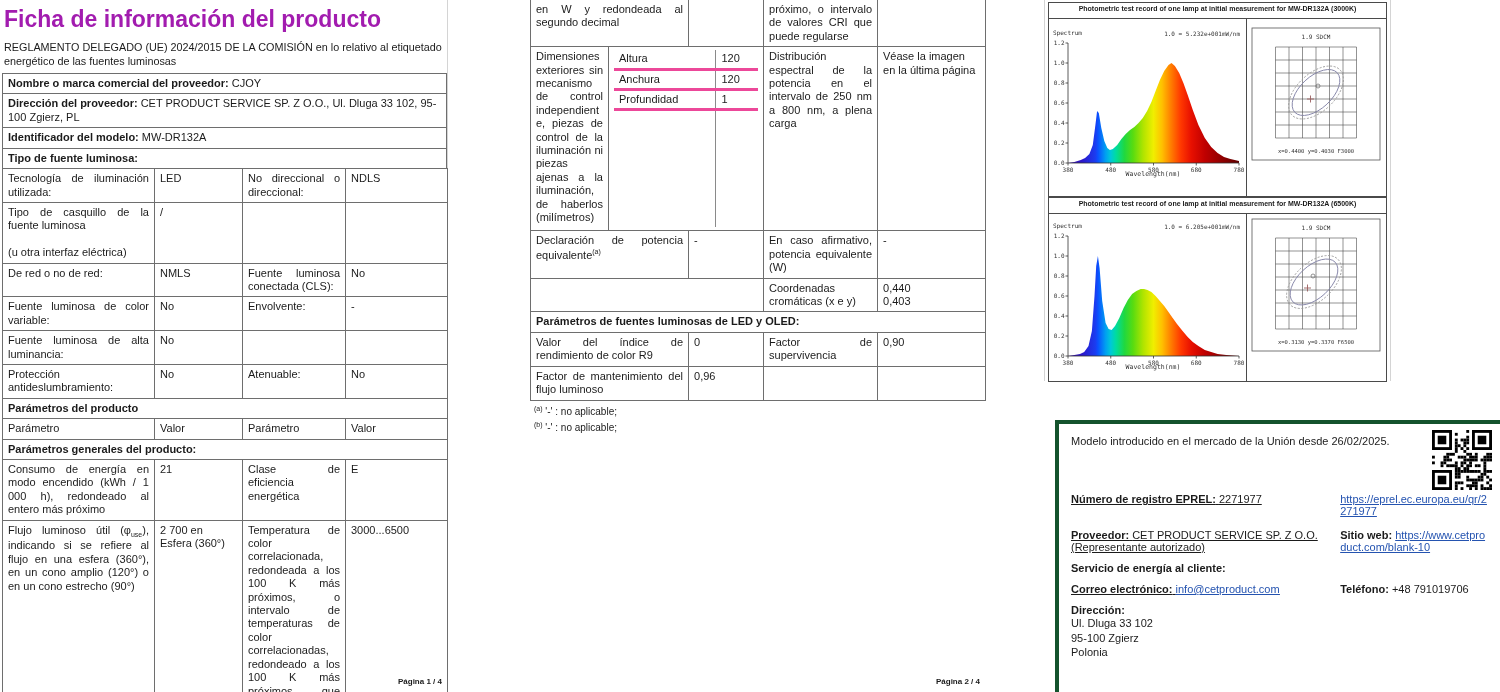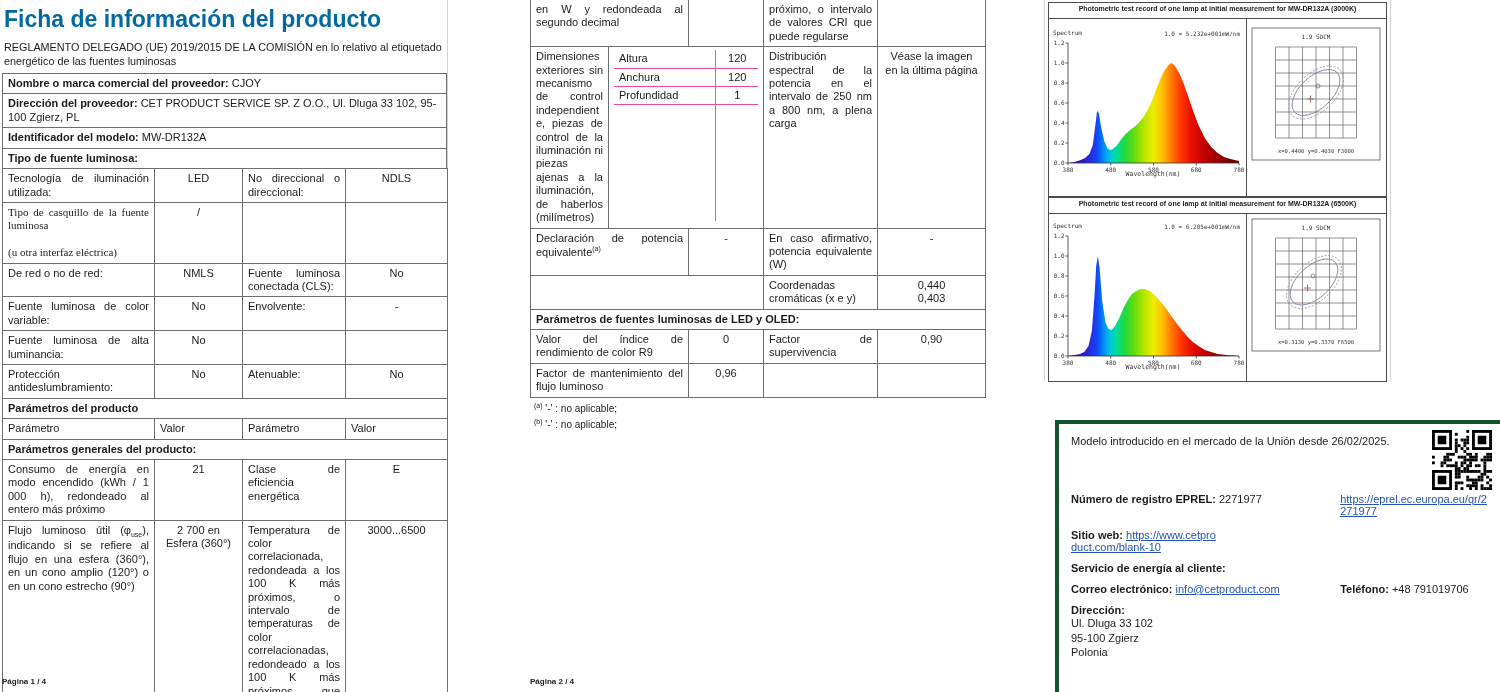--- a/index.html
+++ b/index.html
@@ -6,39 +6,39 @@
   body{width:1500px;height:692px;position:relative;overflow:hidden;
        font-family:"Liberation Sans",sans-serif;color:#1b1b1b;}
   .vline{position:absolute;width:1px;background:#d4d4d4;}
 
   
   table.tbl{border-collapse:collapse;table-layout:fixed;width:100%;font-size:11px;padding-left:8px;}
   table.tbl + table.tbl{margin-top:-1px;}
   table.tbl td{border:1px solid #6e6e6e;padding:3px 5px;vertical-align:top;
                line-height:1.22;overflow-wrap:break-word;}
   td.j{text-align:justify;}
-  td.c{text-align:center;}
+  td.c{}
   td.hdr{font-weight:bold;text-align:left;}
   td.bold{font-weight:bold;}
   tr.toprow td{border-top:none;}
   td.pre{white-space:pre-line;}
   sub{font-size:7px;}
   sup{font-size:7px;}
 
   
   .page1{position:absolute;left:2px;top:4px;width:445px;}
-  .p1-title{font-size:23px;font-weight:bold;color:#0369a1;margin:2px 0 7px 2px;}
+  .p1-title{font-size:23px;font-weight:bold;color:#a21caf;margin:2px 0 7px 2px;}
   .p1-reg{font-size:10.8px;line-height:1.3;margin:0 0 5px 2px;}
-  .pfoot{position:absolute;top:677px;font-size:8px;font-weight:bold;}
+  .pfoot{position:absolute;top:677px;font-size:8px;font-weight:bold;text-align:right;}
 
   
   .page2{position:absolute;left:530px;top:0;width:455px;}
   td.dimcell{padding:0;}
   table.nest{border-collapse:collapse;width:100%;height:100%;font-size:11px;}
-  table.nest td{border:none;border-bottom:1px solid #ec4899;padding:2px 5px;line-height:1.22;}
+  table.nest td{border:none;border-bottom:3px solid #ec4899;padding:2px 5px;line-height:1.22;}
   table.nest td:first-child{border-right:1px solid #8a8a8a;}
   table.nest tr.filler td{border-bottom:none;height:112px;}
   .fnotes{margin:4px 0 0 4px;font-size:10px;}
   .fnotes div{margin-bottom:4px;}
 
   
   .panel{position:absolute;left:1048px;width:337px;border:1px solid #4a4a4a;background:#fff;}
   .ptitle{height:13px;border-bottom:1px solid #4a4a4a;text-align:center;
           font-size:7px;font-weight:bold;padding-top:2px;white-space:nowrap;overflow:hidden;}
   .pbody{position:relative;}
@@ -55,21 +55,21 @@
   .sell{fill:none;stroke:#8585a8;stroke-width:0.9;}
   .sell.dash{stroke:#9a9a9a;stroke-dasharray:2,1.6;}
   .splus{stroke:#9a5f5f;stroke-width:0.9;fill:none;}
   .so{fill:none;stroke:#777;stroke-width:0.8;}
 
   
   .page4{position:absolute;left:1055px;top:420px;width:441px;height:268px;
          border:4px solid #14532d;font-size:11px;}
   .p4in{padding:11px 12px;position:relative;height:246px;}
   .p4row{display:flex;}
-  .p4left{width:265px;padding-right:8px;}
+  .p4left{width:265px;padding-right:8px;text-decoration:underline;}
   .p4right{width:150px;word-break:break-all;}
   a.lnk{color:#2453b0;text-decoration:underline;cursor:pointer;}
   .qrwrap{position:absolute;top:6px;right:8px;}
   .addr{white-space:pre-line;line-height:1.32;}
 </style>
 </head>
 <body>
 
 <svg width="0" height="0" style="position:absolute">
   <defs>
@@ -95,21 +95,21 @@
     </linearGradient>
   </defs>
 </svg>
 
 <div class="vline" style="left:447px;top:0;height:690px"></div>
 <div class="vline" style="left:1044px;top:0;height:381px"></div>
 <div class="vline" style="left:1390px;top:0;height:381px"></div>
 
 <div class="page1">
   <div class="p1-title">Ficha de información del producto</div>
-  <div class="p1-reg">REGLAMENTO DELEGADO (UE) 2019/2015 DE LA COMISIÓN en lo relativo al etiquetado energético de las fuentes luminosas</div>
+  <div class="p1-reg">REGLAMENTO DELEGADO (UE) 2024/2015 DE LA COMISIÓN en lo relativo al etiquetado energético de las fuentes luminosas</div>
 
   <table class="tbl">
     <tbody>
         <tr>
           <td><b>Nombre o marca comercial del proveedor:</b> <span>CJOY</span></td>
         </tr>
     <tr>
           <td><b>Dirección del proveedor:</b> <span>CET PRODUCT SERVICE SP. Z O.O., Ul. Dluga 33 102, 95-100 Zgierz, PL</span></td>
         </tr>
     <tr>
@@ -129,21 +129,21 @@
         <col style="width:102px">
       </colgroup>
     <tbody id="typeRows">
         <tr>
           <td class="j" style="white-space: pre-line;">Tecnología de iluminación utilizada:</td>
           <td class="c" style="white-space: pre-line;">LED</td>
           <td class="j" style="white-space: pre-line; margin-top: 12px;">No direccional o direccional:</td>
           <td class="c" style="white-space: pre-line;">NDLS</td>
         </tr>
         <tr>
-          <td class="j" style="white-space: pre-line; font-family: Liberation Serif, serif;">Tipo de casquillo de la fuente luminosa
+          <td class="j" style="white-space: pre-line;">Tipo de casquillo de la fuente luminosa
 
 (u otra interfaz eléctrica)</td>
           <td class="c" style="white-space: pre-line;">/</td>
           <td class="j" style="white-space: pre-line;"></td>
           <td class="c" style="white-space: pre-line;"></td>
         </tr>
         <tr>
           <td class="j" style="white-space: pre-line;">De red o no de red:</td>
           <td class="c" style="white-space: pre-line;">NMLS</td>
           <td class="j" style="white-space: pre-line;">Fuente luminosa conectada (CLS):</td>
@@ -532,20 +532,21 @@
           <rect x="57.142857142857146" y="57.142857142857146" width="2.857142857142857" height="2.857142857142857" fill="#000"></rect>
         </svg></div>
     <div>Modelo introducido en el mercado de la Unión desde 26/02/2025.</div>
 
     <div class="p4row" style="margin-top:46px">
       <div class="p4left"><b>Número de registro EPREL:</b> <span>2271977</span></div>
       <div class="p4right"><a class="lnk">https://eprel.ec.europa.eu/qr/2271977</a></div>
     </div>
 
     <div class="p4row" style="margin-top:12px">
+      <div class="p4left"><b>Proveedor:</b> <span>CET PRODUCT SERVICE SP. Z O.O. (Representante autorizado)</span></div>
       <div class="p4right"><b>Sitio web:</b> <a class="lnk">https://www.cetproduct.com/blank-10</a></div>
     </div>
 
     <div style="margin-top:9px;font-weight:bold">Servicio de energía al cliente:</div>
 
 
     <div class="p4row" style="margin-top:9px">
       <div class="p4left"><b>Correo electrónico:</b> <a class="lnk">info@cetproduct.com</a></div>
       <div class="p4right"><b>Teléfono:</b> <span>+48 791019706</span></div>
     </div>

